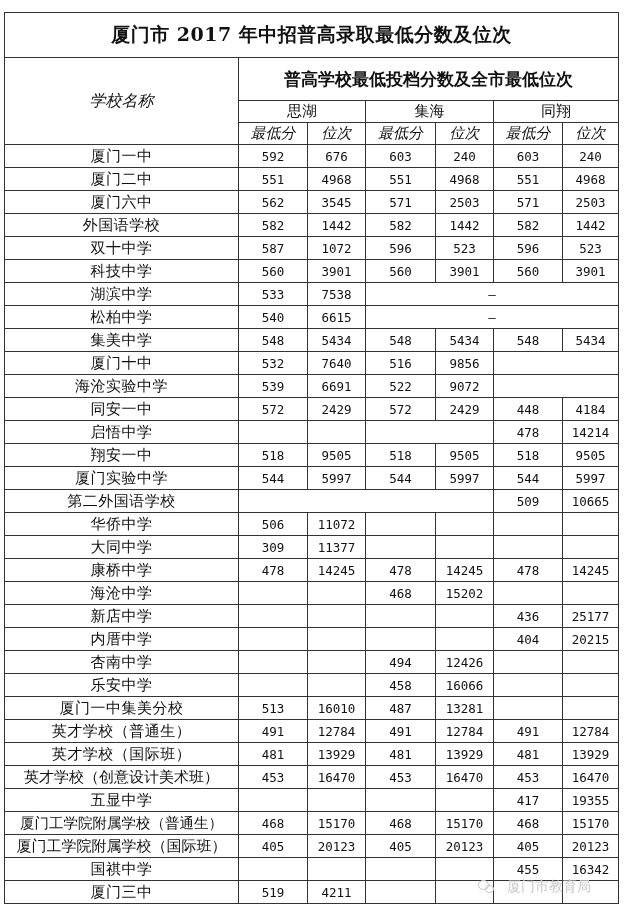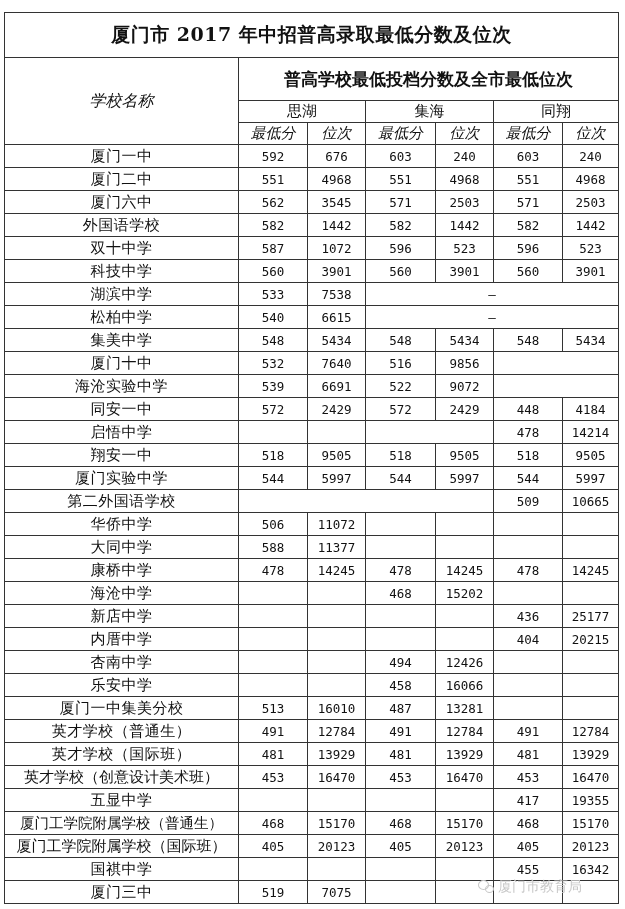--- a/index.html
+++ b/index.html
@@ -13,21 +13,21 @@
                 font-weight: bold; font-size: 19px; letter-spacing: 0.5px; }
   .hdr { font-size: 15px; }
   .hdr-main { height: 42px; font-size: 17px; font-weight: bold; }
   .hdr-district { height: 21px; }
   .hdr-sub { height: 21px; font-style: italic; }
   .name-head { font-size: 16px; font-style: italic; }
   tr.row td { height: 22px; font-size: 13.5px; }
   tr.row td.school { font-size: 15px; letter-spacing: 0.5px; }
   tr.row td.num { font-family: "DejaVu Sans Mono", "Liberation Mono", monospace; font-size: 12.5px; }
   .watermark { position: absolute; left: 478px; top: 878px; font-size: 14px; color: #c8c8c8;
-               display: flex; align-items: center; gap: 4px; }
+               display: flex; align-items: center; gap: 13px; }
   .watermark .wm-icon { width: 16px; height: 14px; position: relative; }
   .watermark .wm-icon::before, .watermark .wm-icon::after {
     content: ""; position: absolute; border: 1.5px solid #c8c8c8; border-radius: 50%; }
   .watermark .wm-icon::before { width: 9px; height: 8px; left: 0; top: 0; }
   .watermark .wm-icon::after { width: 7px; height: 6px; left: 7px; top: 5px; }
 </style>
 </head>
 <body>
 
 <table class="admit">
@@ -202,21 +202,21 @@
       <td class="school">华侨中学</td>
       <td class="num">506</td>
       <td class="num">11072</td>
       <td class="num"></td>
       <td class="num"></td>
       <td class="num"></td>
       <td class="num"></td>
     </tr>
     <tr class="row">
       <td class="school">大同中学</td>
-      <td class="num">588</td>
+      <td class="num">309</td>
       <td class="num">11377</td>
       <td class="num"></td>
       <td class="num"></td>
       <td class="num"></td>
       <td class="num"></td>
     </tr>
     <tr class="row">
       <td class="school">康桥中学</td>
       <td class="num">478</td>
       <td class="num">14245</td>
@@ -338,21 +338,21 @@
       <td class="num"></td>
       <td class="num"></td>
       <td class="num"></td>
       <td class="num"></td>
       <td class="num">455</td>
       <td class="num">16342</td>
     </tr>
     <tr class="row">
       <td class="school">厦门三中</td>
       <td class="num">519</td>
-      <td class="num">7075</td>
+      <td class="num">4211</td>
       <td class="num"></td>
       <td class="num"></td>
       <td class="num"></td>
       <td class="num"></td>
     </tr>
   </tbody>
 </table>
 
 <div class="watermark">
   <span class="wm-icon"></span>

